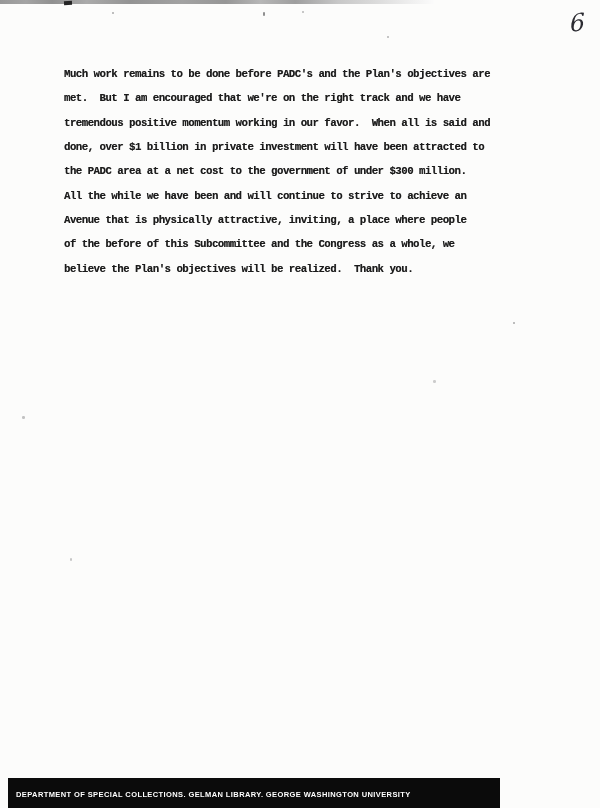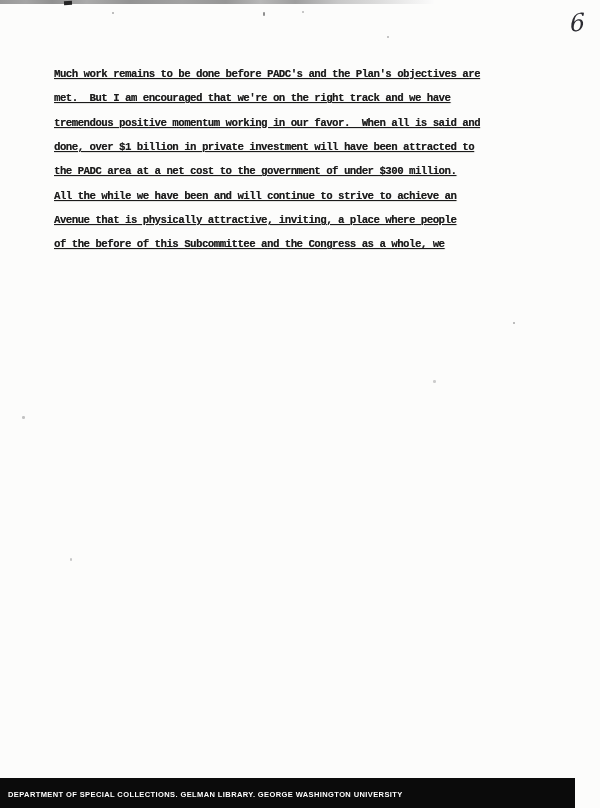--- a/index.html
+++ b/index.html
@@ -47,29 +47,28 @@
     font-style: italic;
     font-size: 24px;
     line-height: 1;
     color: #2b2b31;
     transform: rotate(-8deg) skewX(-6deg);
   }
 
   
   .typed-text {
     position: absolute;
-    left: 54px;
+    left: 64px;
     top: 62px;
     color: #1b1b1b;
     font-family: "Liberation Mono", monospace;
     font-size: 10.6px;
     font-weight: bold;
     line-height: 24.35px;
     letter-spacing: -0.44px;
-    text-decoration: underline;
   }
   .typed-line {
     white-space: pre;
     text-shadow: 0.2px 0.2px 0.35px rgba(25,25,25,0.6);
   }
 
   
   .speck {
     position: absolute;
     background: #aaaaaa;
@@ -80,23 +79,23 @@
   .speck-3 { left: 302px; top: 11px;  width: 1.5px; height: 1.5px; background:#bdbdbd; }
   .speck-4 { left: 387px; top: 36px;  width: 2px; height: 2px; background:#b3b3b3; }
   .speck-5 { left: 513px; top: 322px; width: 2px; height: 2px; background:#a8a8a8; }
   .speck-6 { left: 433px; top: 380px; width: 2.5px; height: 2.5px; background:#cccccc; }
   .speck-7 { left: 22px;  top: 416px; width: 2.5px; height: 2.5px; background:#c2c2c2; }
   .speck-8 { left: 70px;  top: 558px; width: 2px; height: 2.5px; background:#c6c6c6; }
 
   
   .footer-bar {
     position: absolute;
-    left: 0;
+    left: 8px;
     top: 778px;
-    width: 575px;
+    width: 492px;
     height: 30px;
     background: #0b0b0b;
   }
   .footer-text {
     position: absolute;
     left: 8px;
     top: 12px;
     font-family: "Liberation Sans", sans-serif;
     font-size: 7.5px;
     font-weight: bold;
@@ -117,20 +116,21 @@
 
   <div class="typed-text">
     <div class="typed-line">Much work remains to be done before PADC's and the Plan's objectives are</div>
     <div class="typed-line">met.  But I am encouraged that we're on the right track and we have</div>
     <div class="typed-line">tremendous positive momentum working in our favor.  When all is said and</div>
     <div class="typed-line">done, over $1 billion in private investment will have been attracted to</div>
     <div class="typed-line">the PADC area at a net cost to the government of under $300 million.</div>
     <div class="typed-line">All the while we have been and will continue to strive to achieve an</div>
     <div class="typed-line">Avenue that is physically attractive, inviting, a place where people</div>
     <div class="typed-line">of the before of this Subcommittee and the Congress as a whole, we</div>
+    <div class="typed-line">believe the Plan's objectives will be realized.  Thank you.</div>
   </div>
 
   <div class="speck speck-1"></div>
   <div class="speck speck-2"></div>
   <div class="speck speck-3"></div>
   <div class="speck speck-4"></div>
   <div class="speck speck-5"></div>
   <div class="speck speck-6"></div>
   <div class="speck speck-7"></div>
   <div class="speck speck-8"></div>

